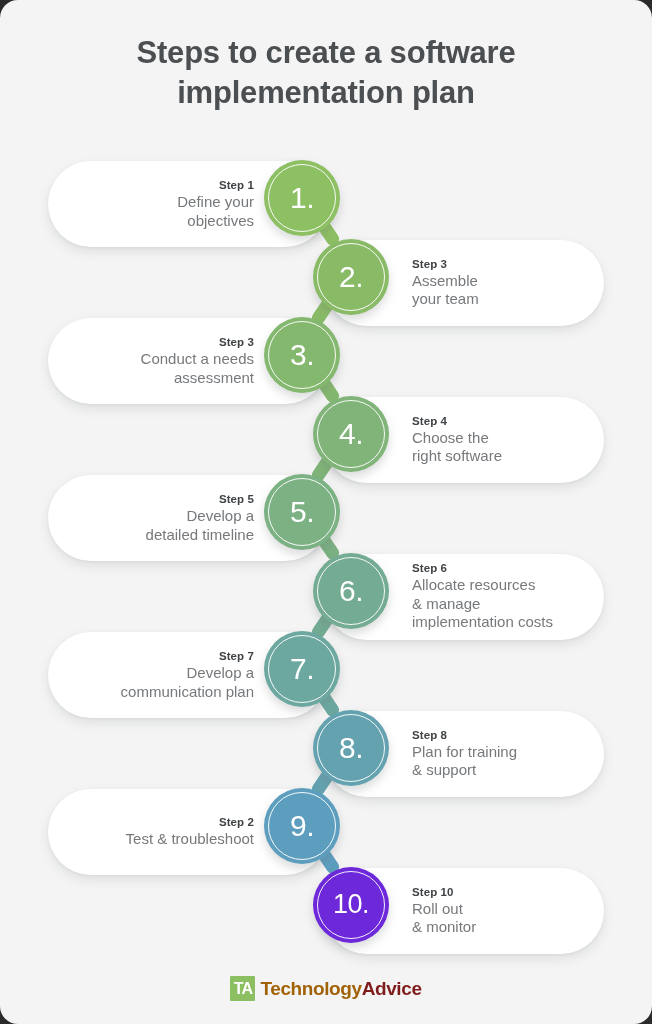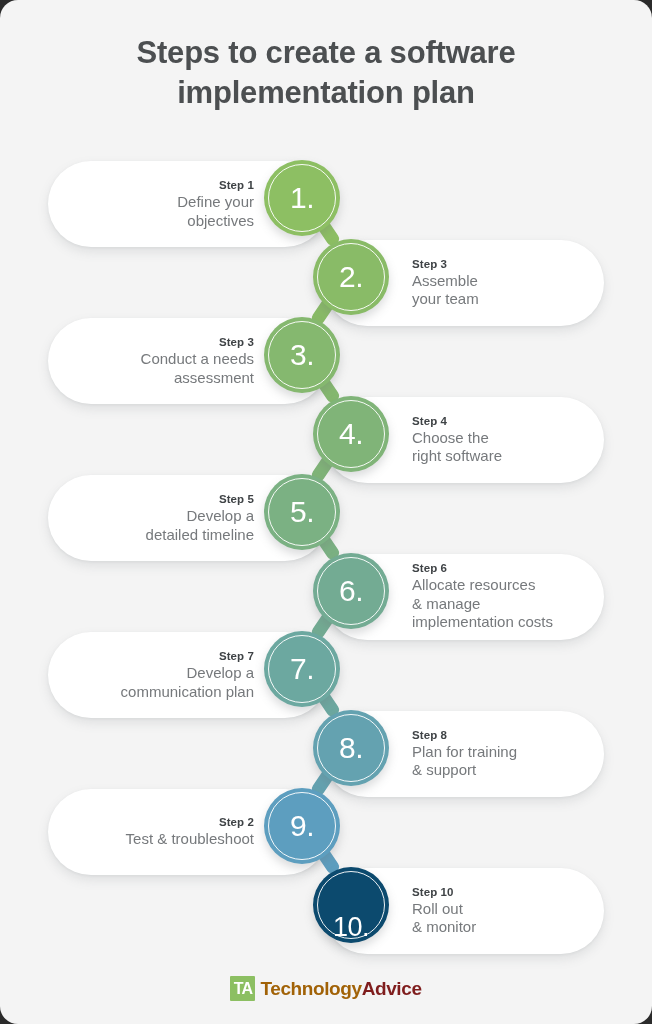--- a/index.html
+++ b/index.html
@@ -262,21 +262,21 @@
           <span class="ring"></span>
           <span class="num">9.</span>
         </div>
       </div>
       <div class="step-row row-right" style="top: 867.5px; left: 0px; width: 652px;">
         <div class="card">
           <div class="step-label">Step 10</div>
           <div class="step-desc">Roll out
  &amp; monitor</div>
         </div>
-        <div class="circle wide" style="background: #0c4a6e; align-items: flex-end;">
+        <div class="circle wide" style="background: #6d28d9;">
           <span class="ring"></span>
           <span class="num">10.</span>
         </div>
       </div>
     </div>
 
   <div id="logo">
     <div id="logo-mark">TA</div>
     <div id="logo-text">
       <span class="t1">Technology</span><span class="t2">Advice</span>

